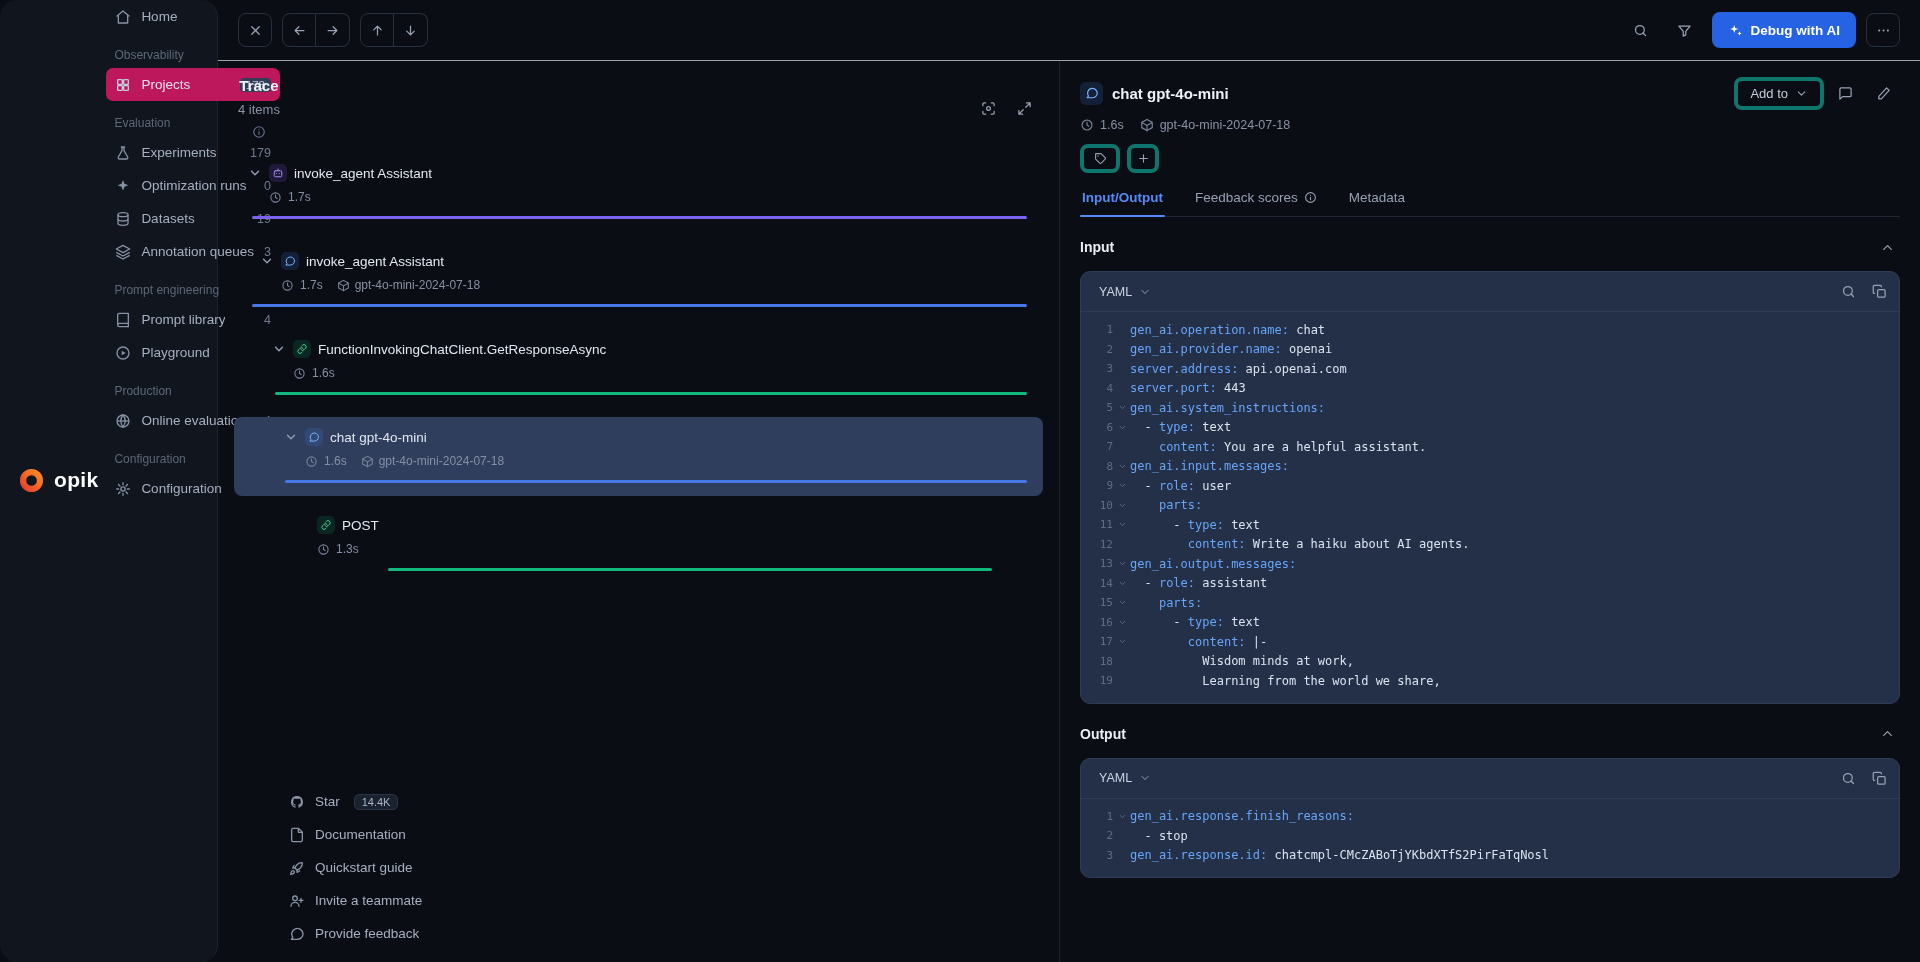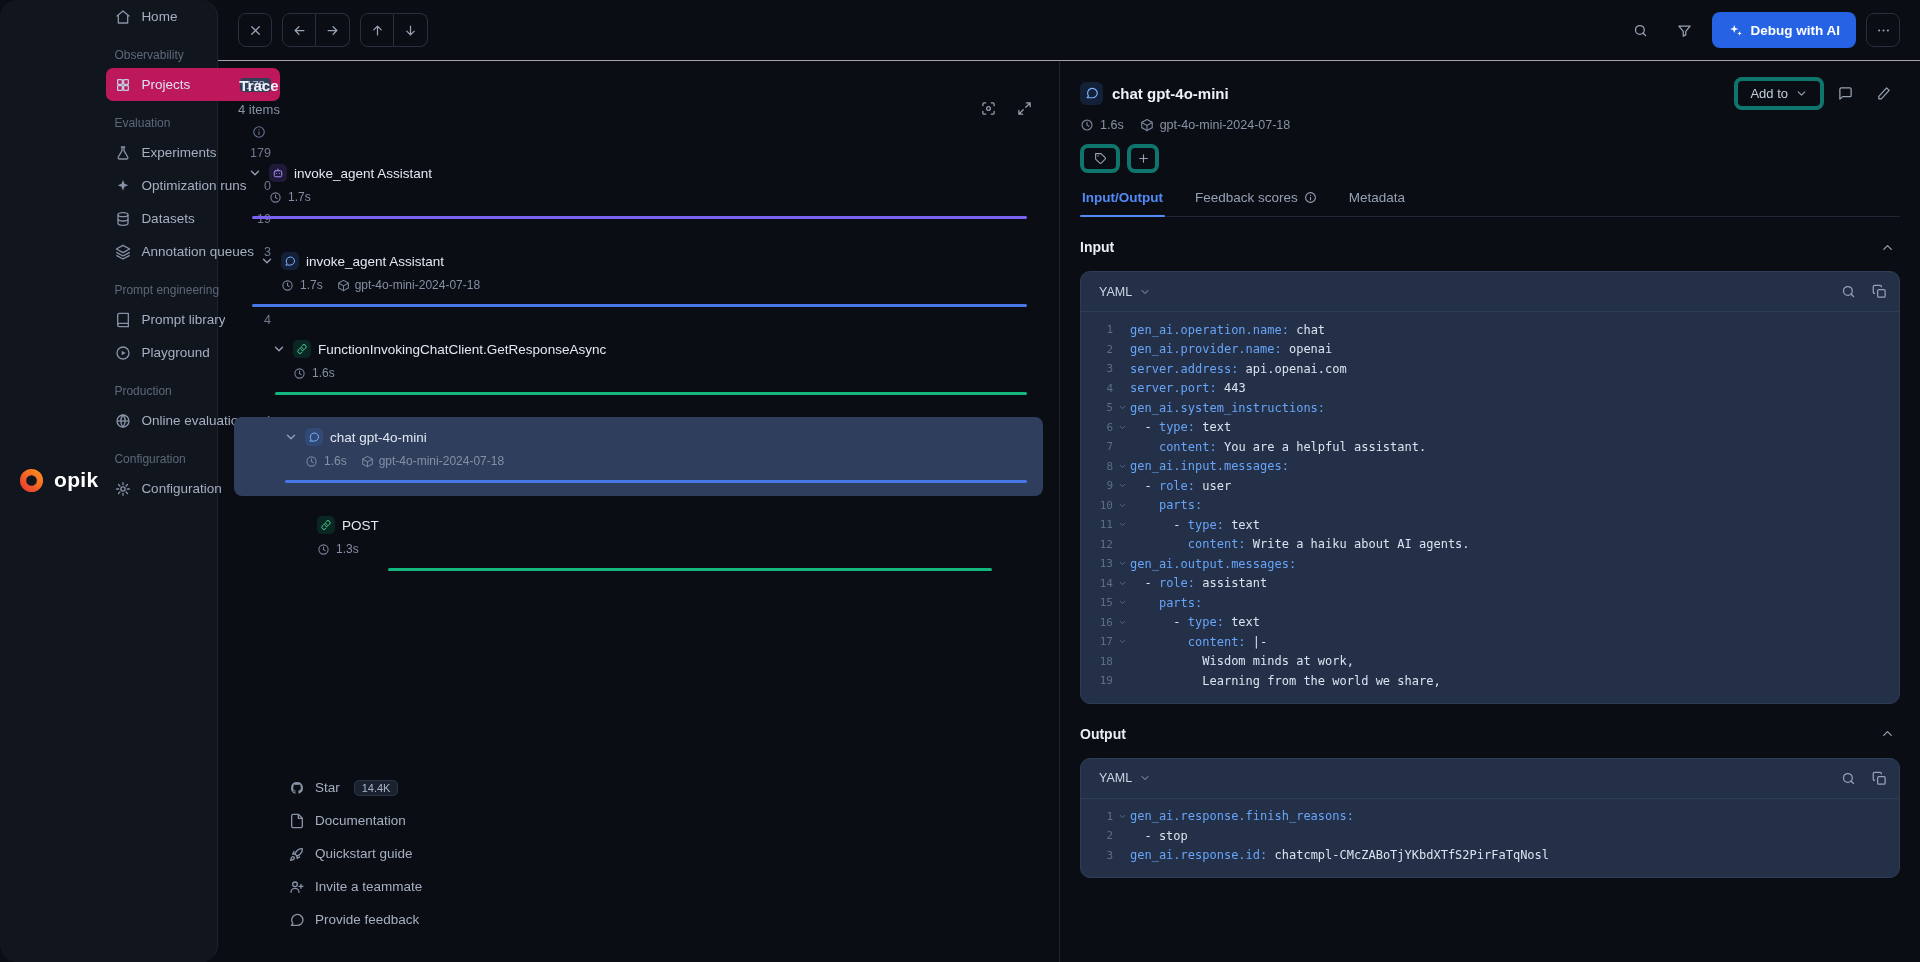--- a/index.html
+++ b/index.html
@@ -16,21 +16,21 @@
   .logo-mark { width:27px; height:27px; }
   .logo-text { font-size:21px; font-weight:700; color:#ffffff; letter-spacing:.3px; }
   .nav-section-label { font-size:12px; color:#5d6878; margin:15px 8px 6px; }
   .nav-item { display:flex; align-items:center; gap:10px; height:33px; padding:0 9px; border-radius:7px; color:#a6b0c2; font-size:13.5px; cursor:pointer; }
   .nav-item .icon { width:16px; height:16px; color:#8792a6; flex:none; }
   .nav-item.active { background:#be185d; color:#dae3f3; }
   .nav-item.active .icon { color:#c0cbe0; }
   .nav-label { white-space:nowrap; overflow:hidden; text-overflow:ellipsis; }
   .nav-count { margin-left:auto; font-size:12.5px; color:#707b90; }
   .nav-item.active .nav-count { background:#323e58; border-radius:4px; padding:1px 6px; color:#bcc8dd; font-size:11.5px; }
-  .sidebar-footer { margin-top:auto; padding-bottom:26px; }
+  .sidebar-footer { margin-top:auto; padding-bottom:12px; }
   .nav-badge { margin-left:4px; font-size:11px; color:#aab4c6; border:1px solid #2c3548; border-radius:5px; padding:1px 7px; background:#1a2230; }
 
   
   .main { flex:1; display:flex; flex-direction:column; min-width:0; }
   .topbar { height:61px; min-height:61px; display:flex; align-items:center; justify-content:space-between; padding:0 20px; border-bottom:1px solid #a3a3a3; }
   .topbar-left, .topbar-right { display:flex; align-items:center; gap:10px; }
   .icon-btn { width:34px; height:34px; display:grid; place-items:center; background:transparent; border:1px solid #27303f; border-radius:8px; color:#97a2b4; cursor:pointer; }
   .icon-btn .icon { width:15px; height:15px; }
   .icon-btn.ghost { border-color:transparent; }
   .btn-group { display:flex; }

